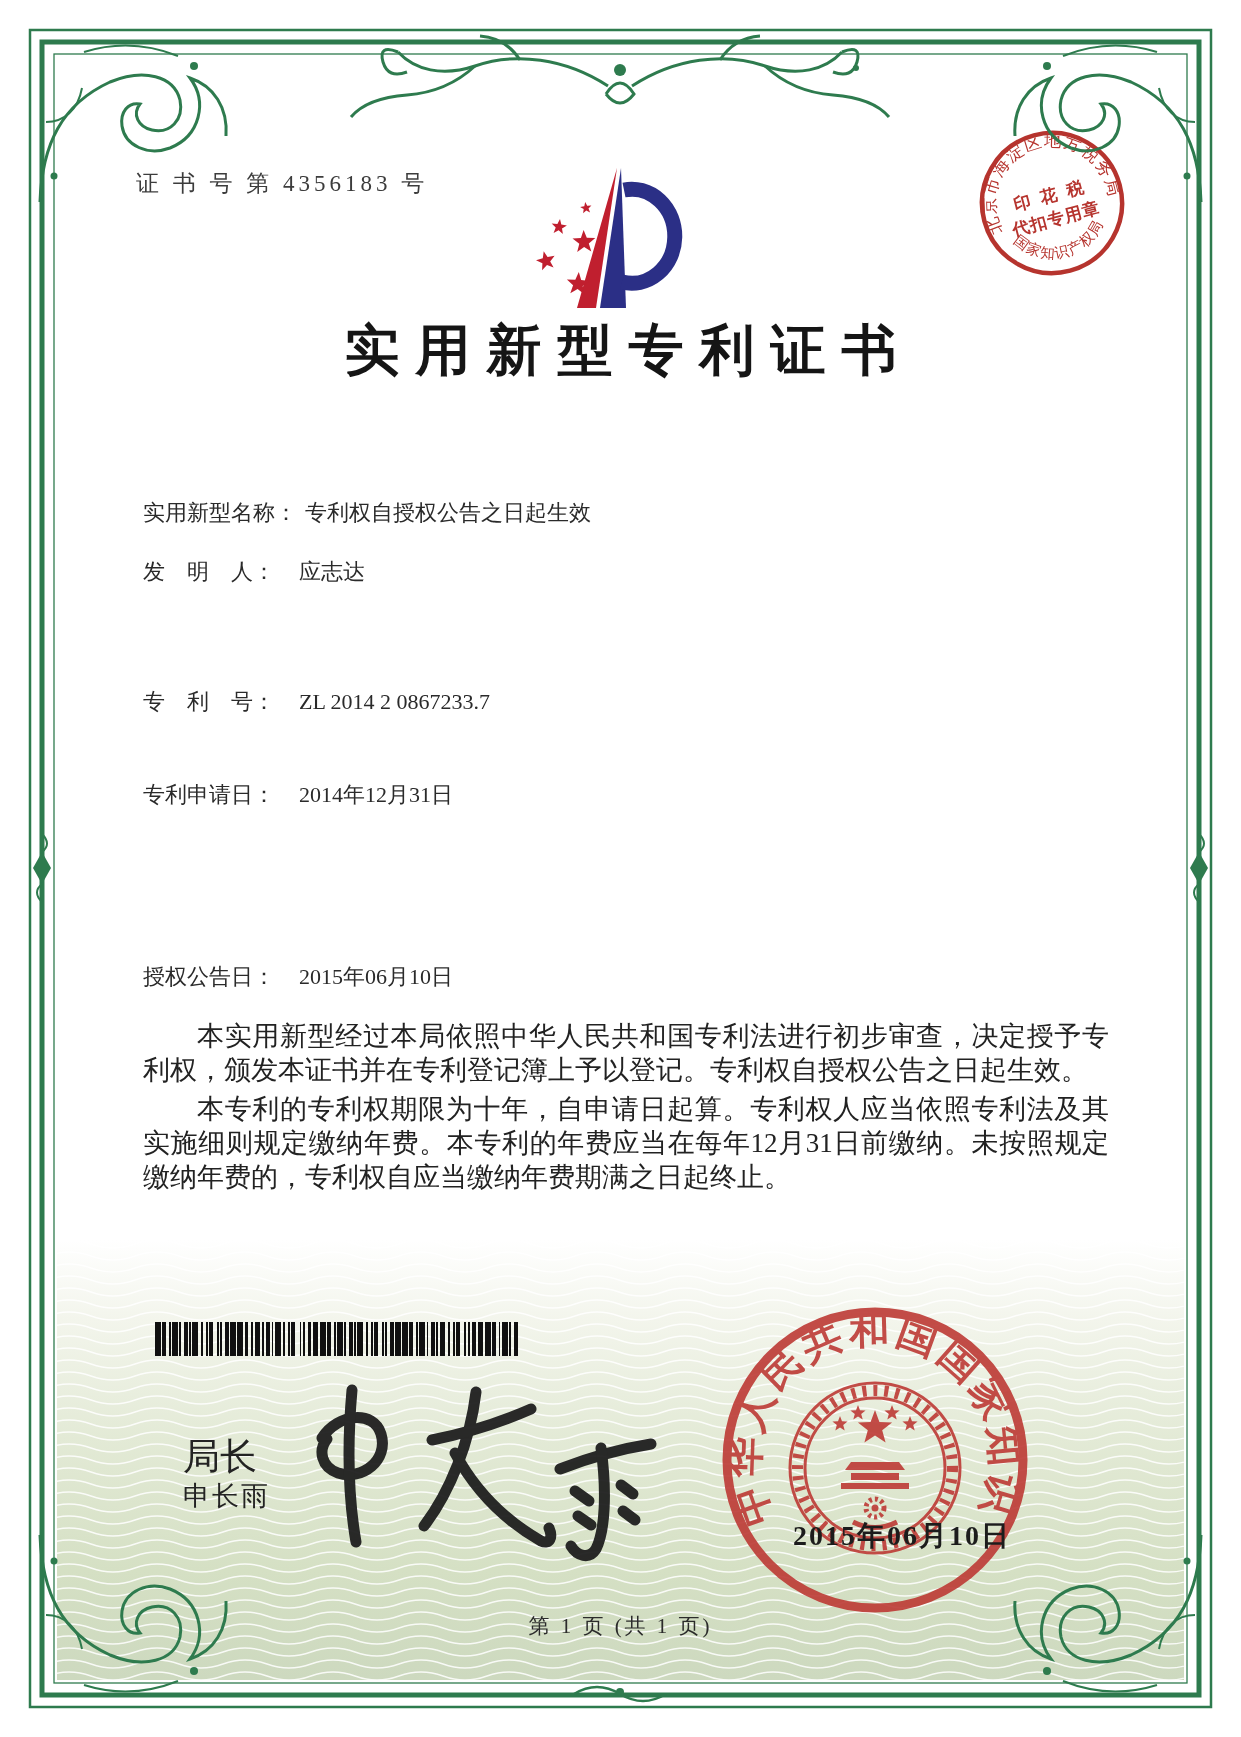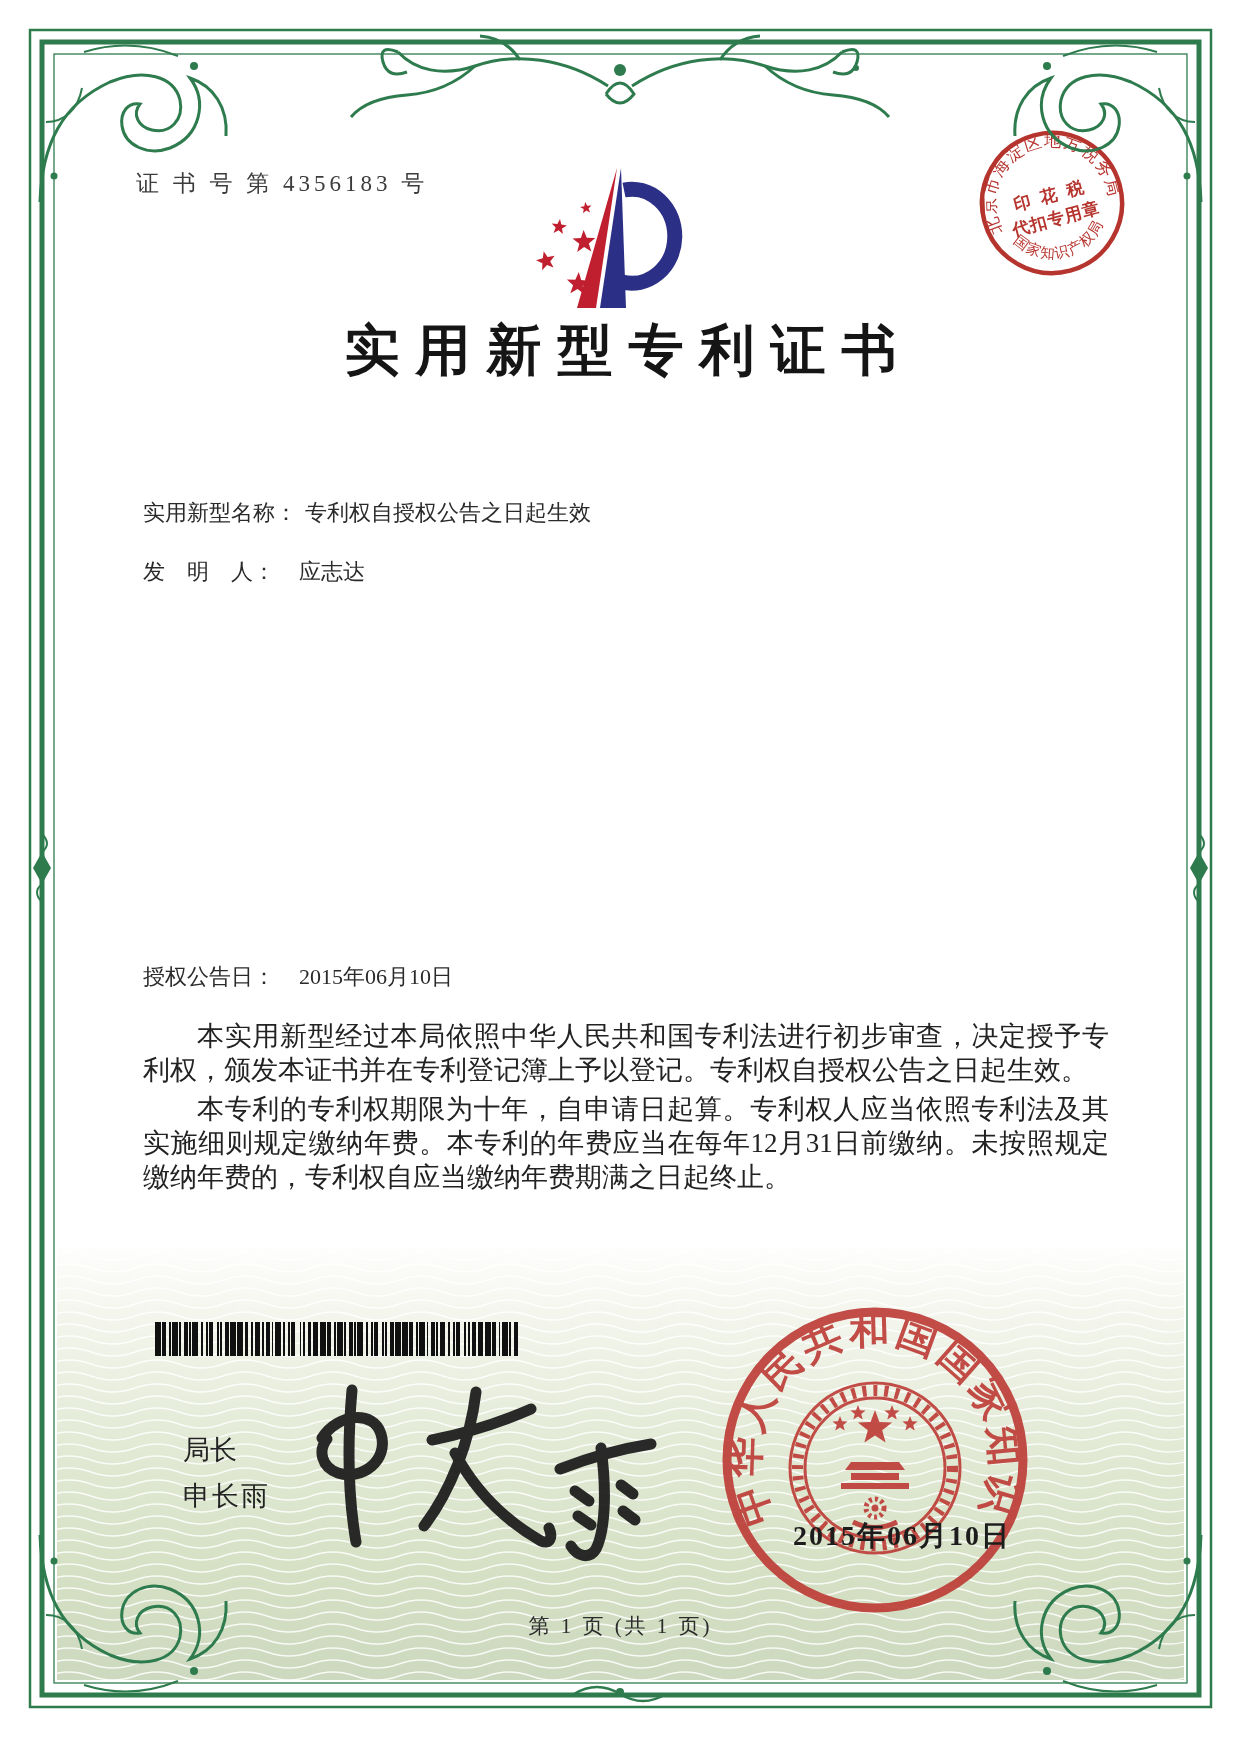--- a/index.html
+++ b/index.html
@@ -34,21 +34,21 @@
   .field-value{margin-left:8px;}
   
   .body-text{
     position:absolute; left:143px; width:966px; top:1019px; z-index:3;
     font-size:27px; line-height:34px; text-align:justify; color:#222;
   }
   .body-text p{margin:0 0 5px 0; text-indent:2em;}
   
   .barcode{position:absolute; left:155px; top:1322px; height:34px; z-index:3; font-size:0;}
   .barcode i{display:inline-block; height:34px; background:#101010; vertical-align:top;}
-  .director-title{position:absolute; left:183px; top:1432px; font-family:Liberation Mono, monospace; font-size:27px; color:#232323; z-index:3;}
+  .director-title{position:absolute; left:183px; top:1432px; font-family:Liberation Mono, monospace; font-size:37px; color:#232323; z-index:3;}
   .director-name{position:absolute; left:183px; top:1478px; font-family:"Liberation Sans","DejaVu Sans",sans-serif; font-size:27px; color:#232323; z-index:3; letter-spacing:2px;}
   .sig-svg{position:absolute; left:300px; top:1372px; width:372px; height:196px; z-index:4; overflow:visible;}
   .seal-svg{position:absolute; left:705px; top:1290px; width:340px; height:340px; z-index:4; overflow:visible;}
   .seal-date{position:absolute; left:793px; top:1517px; font-size:28px; letter-spacing:2px; color:#1c1c1c; z-index:5; font-weight:600;}
   .page-info{position:absolute; left:0; right:0; top:1612px; text-align:center; font-size:21px; letter-spacing:3px; color:#2b2b2b; z-index:5;}
   
   .border-svg{position:absolute; inset:0; width:1241px; height:1737px; z-index:10; pointer-events:none;}
 </style>
 </head>
 <body>
@@ -133,20 +133,26 @@
   </svg>
 
   <div class="title">实用新型专利证书</div>
 
   <div class="field-row" style="top:498px">
     <span class="field-label">实用新型名称：</span><span class="field-value">专利权自授权公告之日起生效</span>
   </div>
   <div class="field-row" style="top:557px">
     <span class="field-label">发　明　人：</span><span class="field-value">应志达</span>
   </div>
+  <div class="field-row" style="top:687px">
+    <span class="field-label">专　利　号：</span><span class="field-value">ZL 2014 2 0867233.7</span>
+  </div>
+  <div class="field-row" style="top:780px">
+    <span class="field-label">专利申请日：</span><span class="field-value">2014年12月31日</span>
+  </div>
   <div class="field-row" style="top:962px">
     <span class="field-label">授权公告日：</span><span class="field-value">2015年06月10日</span>
   </div>
 
   <div class="body-text">
     <p>本实用新型经过本局依照中华人民共和国专利法进行初步审查，决定授予专利权，颁发本证书并在专利登记簿上予以登记。专利权自授权公告之日起生效。</p>
     <p>本专利的专利权期限为十年，自申请日起算。专利权人应当依照专利法及其实施细则规定缴纳年费。本专利的年费应当在每年12月31日前缴纳。未按照规定缴纳年费的，专利权自应当缴纳年费期满之日起终止。</p>
   </div>
 
   <div class="barcode" id="barcode"><i style="width: 5.7px; margin-right: 0px;"></i><i style="width: 1.425px; background: transparent;"></i><i style="width: 3.8px; margin-right: 0px;"></i><i style="width: 2.85px; background: transparent;"></i><i style="width: 1.9px; margin-right: 0px;"></i><i style="width: 1.425px; background: transparent;"></i><i style="width: 5.7px; margin-right: 0px;"></i><i style="width: 1.425px; background: transparent;"></i><i style="width: 1.9px; margin-right: 0px;"></i><i style="width: 2.85px; background: transparent;"></i><i style="width: 3.8px; margin-right: 0px;"></i><i style="width: 1.425px; background: transparent;"></i><i style="width: 1.9px; margin-right: 0px;"></i><i style="width: 1.425px; background: transparent;"></i><i style="width: 5.7px; margin-right: 0px;"></i><i style="width: 2.85px; background: transparent;"></i><i style="width: 1.9px; margin-right: 0px;"></i><i style="width: 2.85px; background: transparent;"></i><i style="width: 1.9px; margin-right: 0px;"></i><i style="width: 1.425px; background: transparent;"></i><i style="width: 3.8px; margin-right: 0px;"></i><i style="width: 4.275px; background: transparent;"></i><i style="width: 1.9px; margin-right: 0px;"></i><i style="width: 1.425px; background: transparent;"></i><i style="width: 1.9px; margin-right: 0px;"></i><i style="width: 2.85px; background: transparent;"></i><i style="width: 3.8px; margin-right: 0px;"></i><i style="width: 1.425px; background: transparent;"></i><i style="width: 5.7px; margin-right: 0px;"></i><i style="width: 1.425px; background: transparent;"></i><i style="width: 5.7px; margin-right: 0px;"></i><i style="width: 1.425px; background: transparent;"></i><i style="width: 3.8px; margin-right: 0px;"></i><i style="width: 2.85px; background: transparent;"></i><i style="width: 1.9px; margin-right: 0px;"></i><i style="width: 1.425px; background: transparent;"></i><i style="width: 5.7px; margin-right: 0px;"></i><i style="width: 1.425px; background: transparent;"></i><i style="width: 1.9px; margin-right: 0px;"></i><i style="width: 2.85px; background: transparent;"></i><i style="width: 3.8px; margin-right: 0px;"></i><i style="width: 1.425px; background: transparent;"></i><i style="width: 1.9px; margin-right: 0px;"></i><i style="width: 1.425px; background: transparent;"></i><i style="width: 5.7px; margin-right: 0px;"></i><i style="width: 2.85px; background: transparent;"></i><i style="width: 1.9px; margin-right: 0px;"></i><i style="width: 2.85px; background: transparent;"></i><i style="width: 1.9px; margin-right: 0px;"></i><i style="width: 1.425px; background: transparent;"></i><i style="width: 3.8px; margin-right: 0px;"></i><i style="width: 4.275px; background: transparent;"></i><i style="width: 1.9px; margin-right: 0px;"></i><i style="width: 1.425px; background: transparent;"></i><i style="width: 1.9px; margin-right: 0px;"></i><i style="width: 2.85px; background: transparent;"></i><i style="width: 3.8px; margin-right: 0px;"></i><i style="width: 1.425px; background: transparent;"></i><i style="width: 5.7px; margin-right: 0px;"></i><i style="width: 1.425px; background: transparent;"></i><i style="width: 5.7px; margin-right: 0px;"></i><i style="width: 1.425px; background: transparent;"></i><i style="width: 3.8px; margin-right: 0px;"></i><i style="width: 2.85px; background: transparent;"></i><i style="width: 1.9px; margin-right: 0px;"></i><i style="width: 1.425px; background: transparent;"></i><i style="width: 5.7px; margin-right: 0px;"></i><i style="width: 1.425px; background: transparent;"></i><i style="width: 1.9px; margin-right: 0px;"></i><i style="width: 2.85px; background: transparent;"></i><i style="width: 3.8px; margin-right: 0px;"></i><i style="width: 1.425px; background: transparent;"></i><i style="width: 1.9px; margin-right: 0px;"></i><i style="width: 1.425px; background: transparent;"></i><i style="width: 5.7px; margin-right: 0px;"></i><i style="width: 2.85px; background: transparent;"></i><i style="width: 1.9px; margin-right: 0px;"></i><i style="width: 2.85px; background: transparent;"></i><i style="width: 1.9px; margin-right: 0px;"></i><i style="width: 1.425px; background: transparent;"></i><i style="width: 3.8px; margin-right: 0px;"></i><i style="width: 4.275px; background: transparent;"></i><i style="width: 1.9px; margin-right: 0px;"></i><i style="width: 1.425px; background: transparent;"></i><i style="width: 1.9px; margin-right: 0px;"></i><i style="width: 2.85px; background: transparent;"></i><i style="width: 3.8px; margin-right: 0px;"></i><i style="width: 1.425px; background: transparent;"></i><i style="width: 5.7px; margin-right: 0px;"></i><i style="width: 1.425px; background: transparent;"></i><i style="width: 5.7px; margin-right: 0px;"></i><i style="width: 1.425px; background: transparent;"></i><i style="width: 3.8px; margin-right: 0px;"></i><i style="width: 2.85px; background: transparent;"></i><i style="width: 1.9px; margin-right: 0px;"></i><i style="width: 1.425px; background: transparent;"></i><i style="width: 5.7px; margin-right: 0px;"></i><i style="width: 1.425px; background: transparent;"></i><i style="width: 1.9px; margin-right: 0px;"></i><i style="width: 2.85px; background: transparent;"></i><i style="width: 3.8px; margin-right: 0px;"></i><i style="width: 1.425px; background: transparent;"></i><i style="width: 1.9px; margin-right: 0px;"></i><i style="width: 1.425px; background: transparent;"></i><i style="width: 5.7px; margin-right: 0px;"></i><i style="width: 2.85px; background: transparent;"></i><i style="width: 1.9px; margin-right: 0px;"></i><i style="width: 2.85px; background: transparent;"></i><i style="width: 1.9px; margin-right: 0px;"></i><i style="width: 1.425px; background: transparent;"></i><i style="width: 3.8px; margin-right: 0px;"></i><i style="width: 4.275px; background: transparent;"></i><i style="width: 1.9px; margin-right: 0px;"></i><i style="width: 1.425px; background: transparent;"></i><i style="width: 1.9px; margin-right: 0px;"></i><i style="width: 2.85px; background: transparent;"></i><i style="width: 3.8px; margin-right: 0px;"></i><i style="width: 1.425px; background: transparent;"></i><i style="width: 5.7px; margin-right: 0px;"></i><i style="width: 1.425px; background: transparent;"></i><i style="width: 5.7px; margin-right: 0px;"></i><i style="width: 1.425px; background: transparent;"></i><i style="width: 3.8px; margin-right: 0px;"></i><i style="width: 2.85px; background: transparent;"></i><i style="width: 1.9px; margin-right: 0px;"></i><i style="width: 1.425px; background: transparent;"></i><i style="width: 5.7px; margin-right: 0px;"></i><i style="width: 1.425px; background: transparent;"></i><i style="width: 1.9px; margin-right: 0px;"></i><i style="width: 2.85px; background: transparent;"></i><i style="width: 3.8px; margin-right: 0px;"></i></div>

